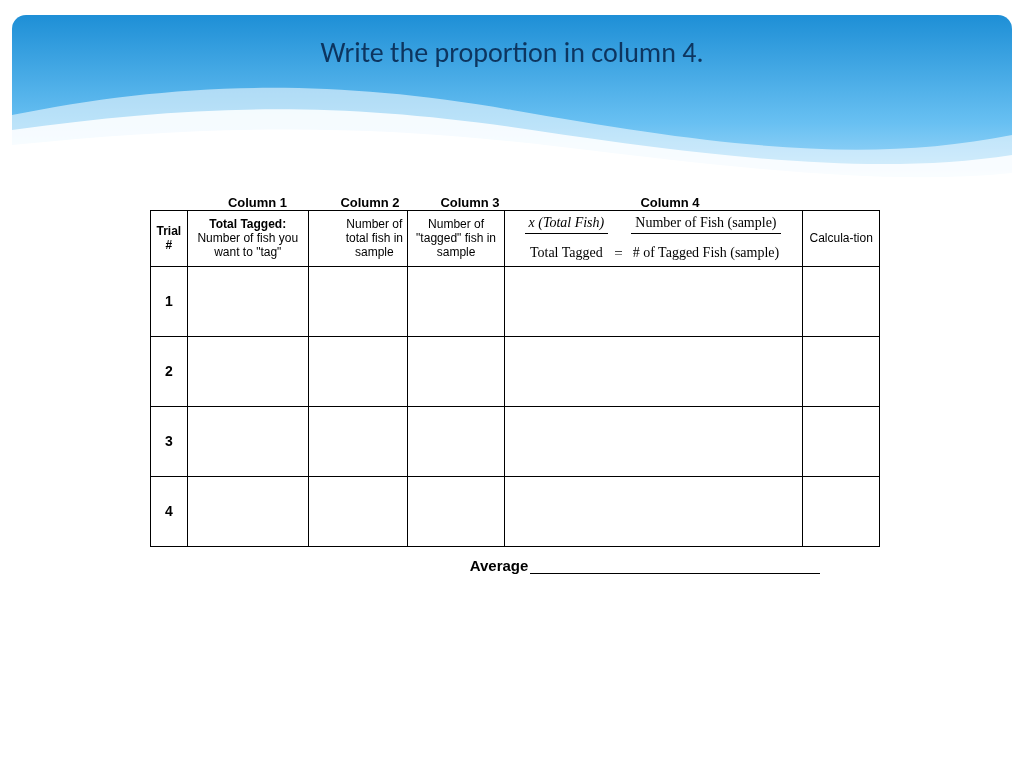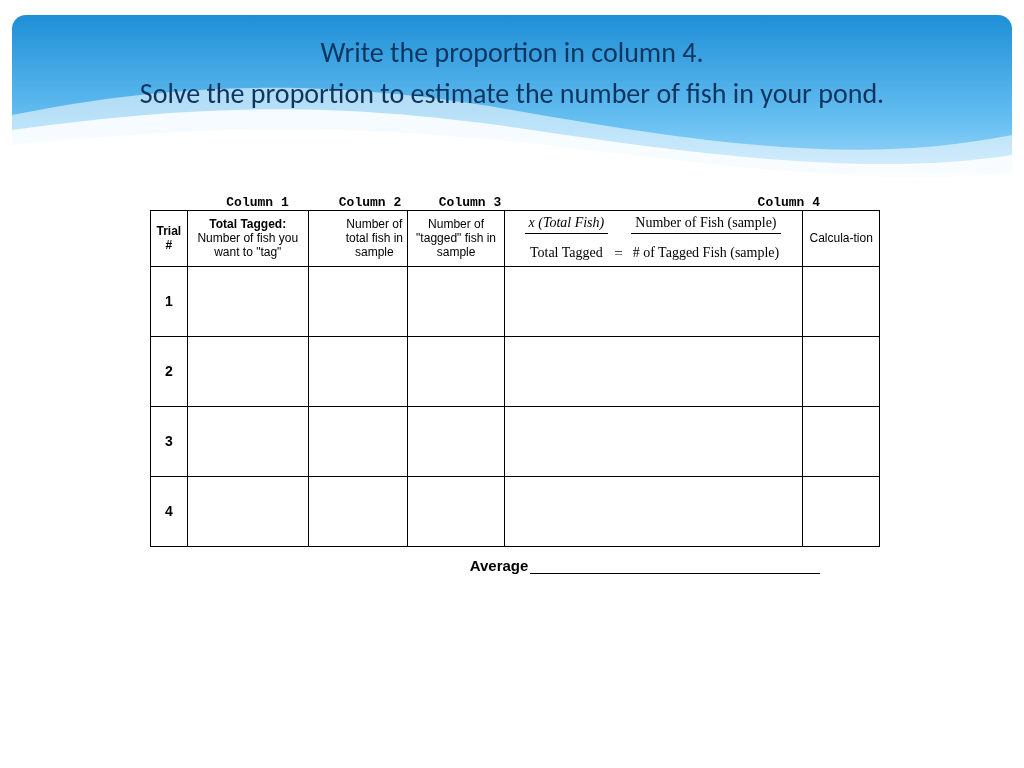--- a/index.html
+++ b/index.html
@@ -34,30 +34,30 @@
   .banner-text .line1 { display: block; }
   .banner-text .line2 { display: block; }
   .table-wrap {
     position: absolute;
     top: 195px;
     left: 150px;
     width: 730px;
   }
   .col-labels {
     display: flex;
-    font-family: Liberation Mono, monospace;
+    font-family: Liberation Sans, sans-serif;
     font-weight: bold;
     font-size: 13px;
     text-align: center;
   }
   .col-labels .sp0 { width: 45px; }
   .col-labels .c1 { width: 125px; }
   .col-labels .c2 { width: 100px; }
   .col-labels .c3 { width: 100px; }
-  .col-labels .c4 { width: 300px; text-align: right; }
+  .col-labels .c4 { width: 300px; }
   .col-labels .c5 { width: 55px; }
   table {
     border-collapse: collapse;
     width: 100%;
     font-family: Verdana, Arial, sans-serif;
     font-size: 12px;
   }
   th, td {
     border: 1.5px solid #000;
     text-align: center;
@@ -119,21 +119,20 @@
         <stop offset="100%" stop-color="#b7e1fa"></stop>
       </linearGradient>
     </defs>
     <rect x="0" y="0" width="1000" height="180" fill="url(#g1)"></rect>
     <path d="M0,100 C150,70 300,60 500,95 C700,130 850,150 1000,120 L1000,180 L0,180 Z" fill="#ffffff" opacity="0.55"></path>
     <path d="M0,115 C180,90 320,85 520,115 C720,145 870,160 1000,140 L1000,180 L0,180 Z" fill="#ffffff" opacity="0.85"></path>
     <path d="M0,130 C200,110 350,108 550,132 C740,155 880,170 1000,158 L1000,180 L0,180 Z" fill="#ffffff"></path>
   </svg>
   <div class="banner-text">
     <span class="line1">Write the proportion in column 4.</span>
-    <span class="line2">Solve the proportion to estimate the number of fish in your pond.</span>
   </div>
 </div>
 
 <div class="table-wrap">
   <div class="col-labels">
     <div class="sp0"></div>
     <div class="c1">Column 1</div>
     <div class="c2">Column 2</div>
     <div class="c3">Column 3</div>
     <div class="c4">Column 4</div>

